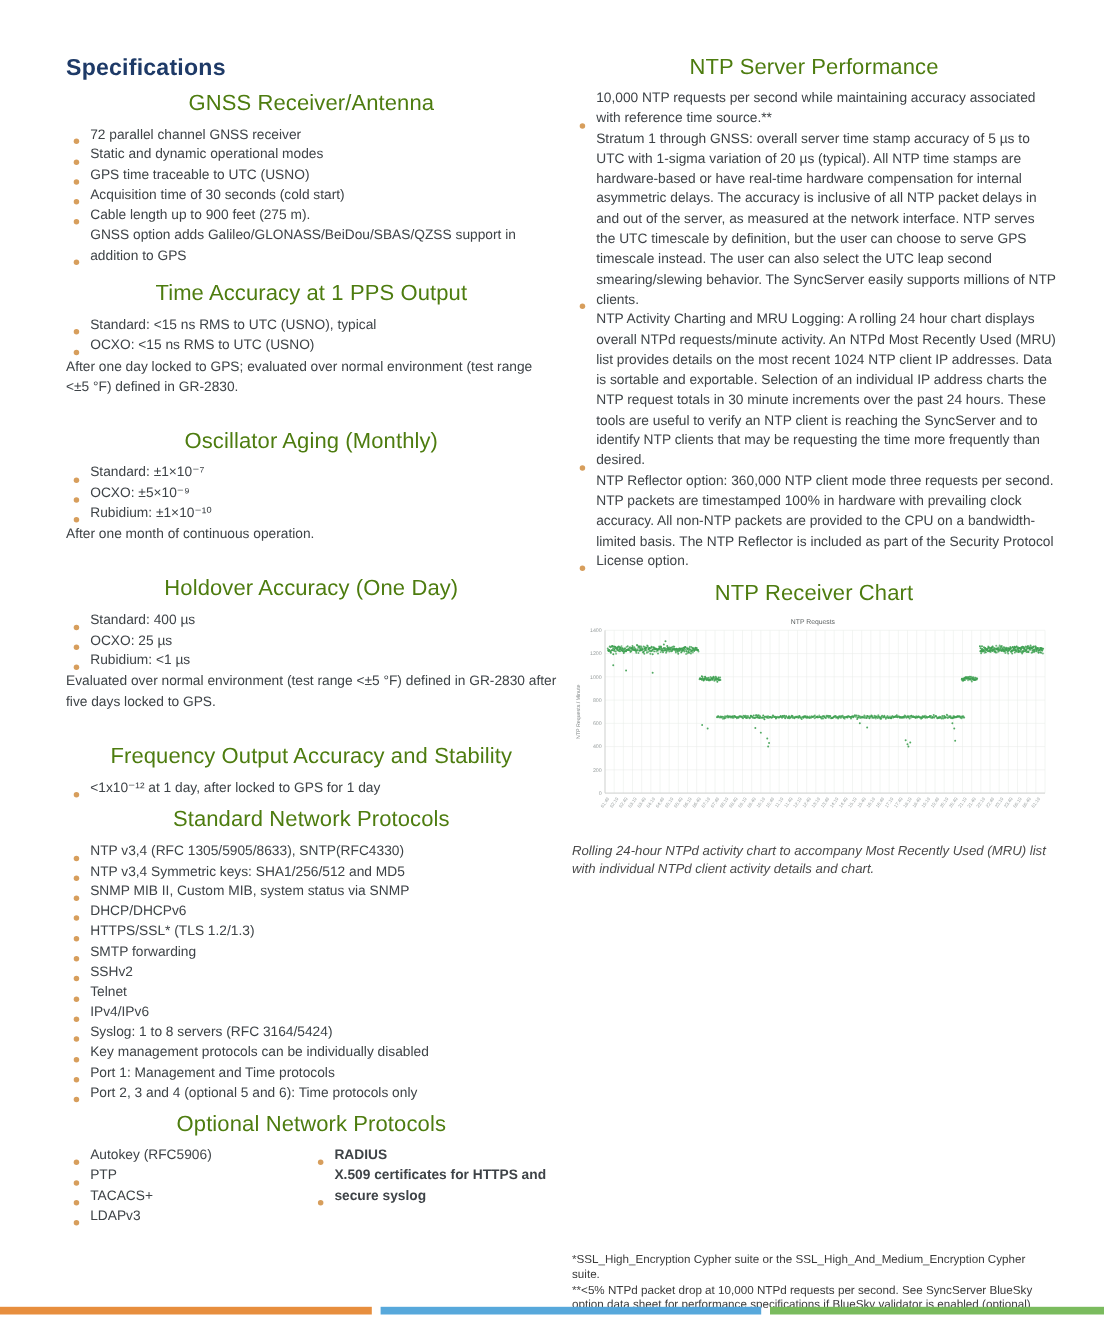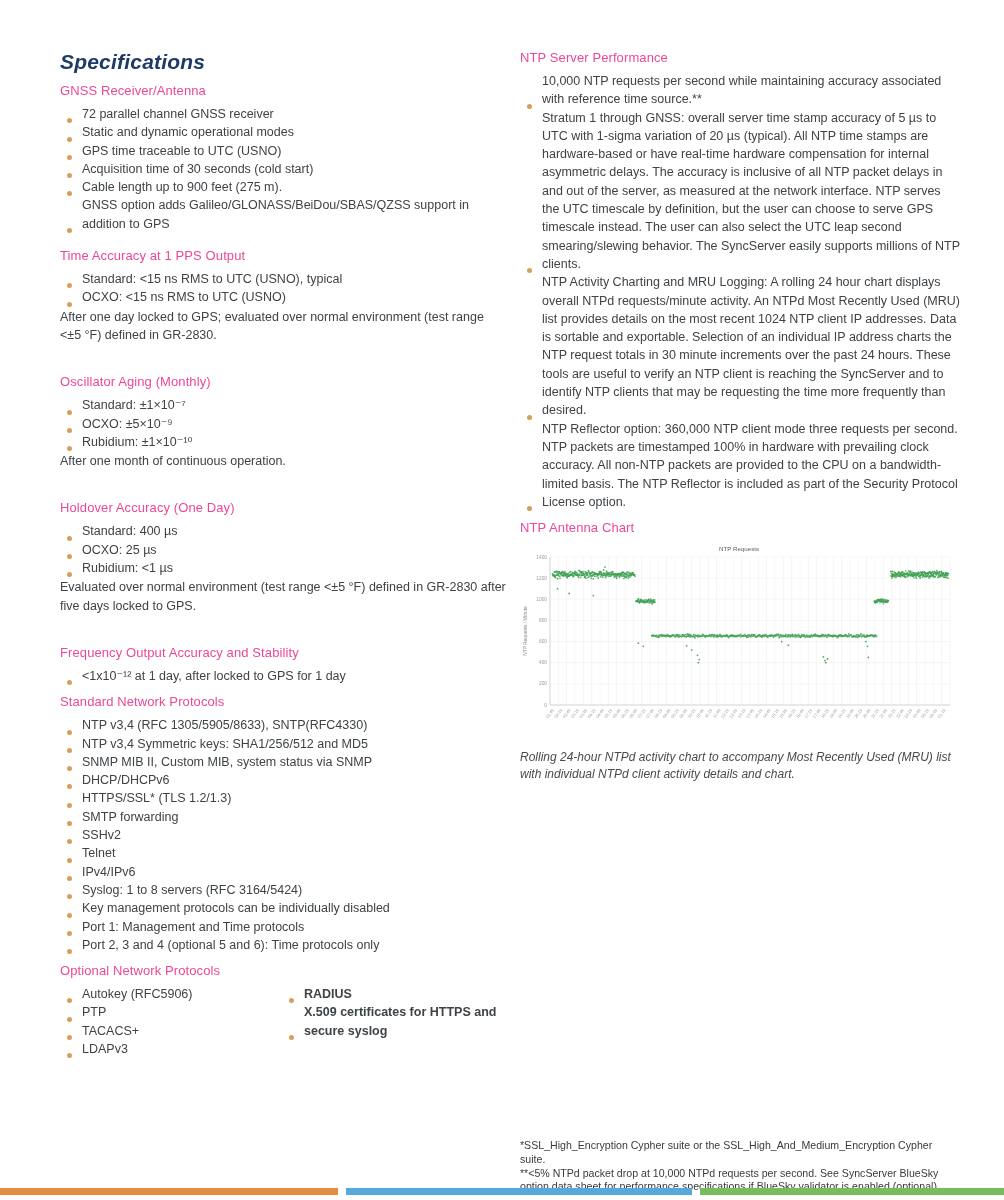--- a/index.html
+++ b/index.html
@@ -5,24 +5,24 @@
   * { box-sizing: border-box; }
   html,body { margin:0; padding:0; }
   body {
     width:1004px; height:1200px; position:relative; background:#ffffff;
     font-family:"Liberation Sans","DejaVu Sans",sans-serif;
     color:#3E4347; overflow:hidden;
   }
   .col-left  { position:absolute; left:60px;  top:50px; width:446px; }
   .col-right { position:absolute; left:520px; top:46px; width:440px; }
 
-  h1.doc-title { font-size:21px; font-weight:700; color:#1E3A67; margin:0 0 2px 0; letter-spacing:0.2px;font-style:italic; }
+  h1.doc-title { font-size:21px; font-weight:700; color:#1E3A67; margin:0 0 2px 0; letter-spacing:0.2px; }
   section.sec h2.sec-h {
-    font-size:13px; font-weight:400; color:#ec4899;
-    margin:15px 0 7px 0; letter-spacing:0.1px;
+    font-size:20px; font-weight:400; color:#4d7c0f;
+    margin:15px 0 7px 0; letter-spacing:0.1px;text-align:center;
   }
   section.gap-large h2.sec-h { margin-top:30px; }
   section.gap-small h2.sec-h { margin-top:9px; }
   section.gap-none  h2.sec-h { margin-top:4px; }
 
   ul.bullets { list-style:none; margin:0; padding:0; }
   ul.bullets li { display:flex; align-items:flex-end; font-size:12.5px; line-height:18.3px; }
   .dot { width:5px; height:5px; border-radius:50%; background:#D79E5C; flex:0 0 auto; margin:7px 10px 0 7px; }
   p.note { font-size:12.5px; line-height:18.3px; margin:1px 0 0 0; }
 
@@ -249,21 +249,21 @@
             <span class="dot"></span>
             <span>NTP Activity Charting and MRU Logging: A rolling 24 hour chart displays overall NTPd requests/minute activity. An NTPd Most Recently Used (MRU) list provides details on the most recent 1024 NTP client IP addresses.  Data is sortable and exportable. Selection of an individual IP address charts the NTP request totals in 30 minute increments over the past 24 hours. These tools are useful to verify an NTP client is reaching the SyncServer and to identify NTP clients that may be requesting the time more frequently than desired.</span>
           </li>
           <li>
             <span class="dot"></span>
             <span>NTP Reflector option: 360,000 NTP client mode three requests per second. NTP packets are timestamped 100% in hardware with prevailing clock accuracy. All non-NTP packets are provided to the CPU on a bandwidth-limited basis. The NTP Reflector is included as part of the Security Protocol License option.</span>
           </li>
         </ul>
       </section>
       <section class="sec gap-small">
-        <h2 class="sec-h">NTP Antenna Chart</h2>
+        <h2 class="sec-h">NTP Receiver Chart</h2>
         <div class="chart-wrap">
           <svg width="438" height="198" viewBox="0 0 438 198">
             <line x1="30" y1="14" x2="30" y2="162" stroke="#E9EDE9" stroke-width="0.5"></line>
             <line x1="38.333333333333336" y1="14" x2="38.333333333333336" y2="162" stroke="#E9EDE9" stroke-width="0.5"></line>
             <line x1="46.66666666666667" y1="14" x2="46.66666666666667" y2="162" stroke="#E9EDE9" stroke-width="0.5"></line>
             <line x1="55" y1="14" x2="55" y2="162" stroke="#E9EDE9" stroke-width="0.5"></line>
             <line x1="63.333333333333336" y1="14" x2="63.333333333333336" y2="162" stroke="#E9EDE9" stroke-width="0.5"></line>
             <line x1="71.66666666666666" y1="14" x2="71.66666666666666" y2="162" stroke="#E9EDE9" stroke-width="0.5"></line>
             <line x1="80" y1="14" x2="80" y2="162" stroke="#E9EDE9" stroke-width="0.5"></line>
             <line x1="88.33333333333334" y1="14" x2="88.33333333333334" y2="162" stroke="#E9EDE9" stroke-width="0.5"></line>

